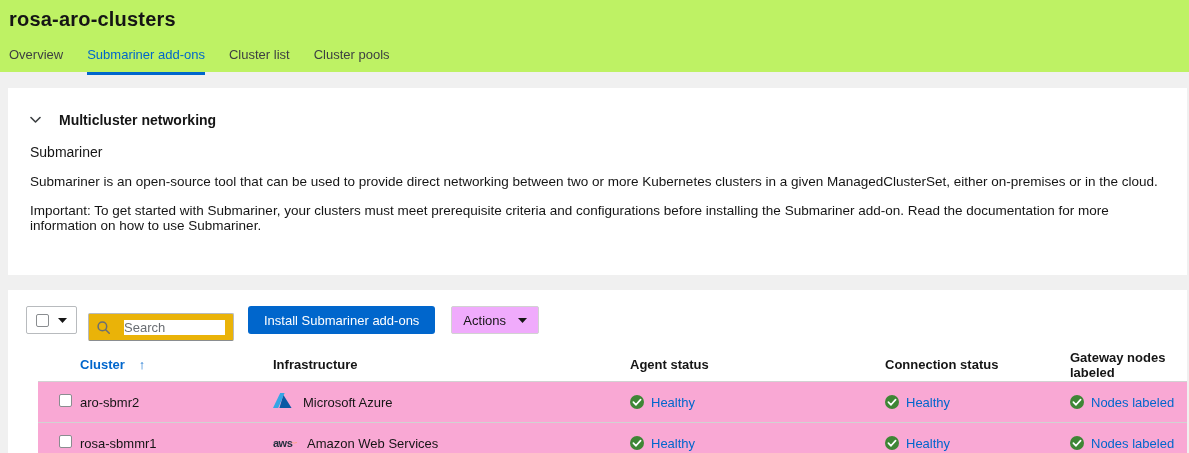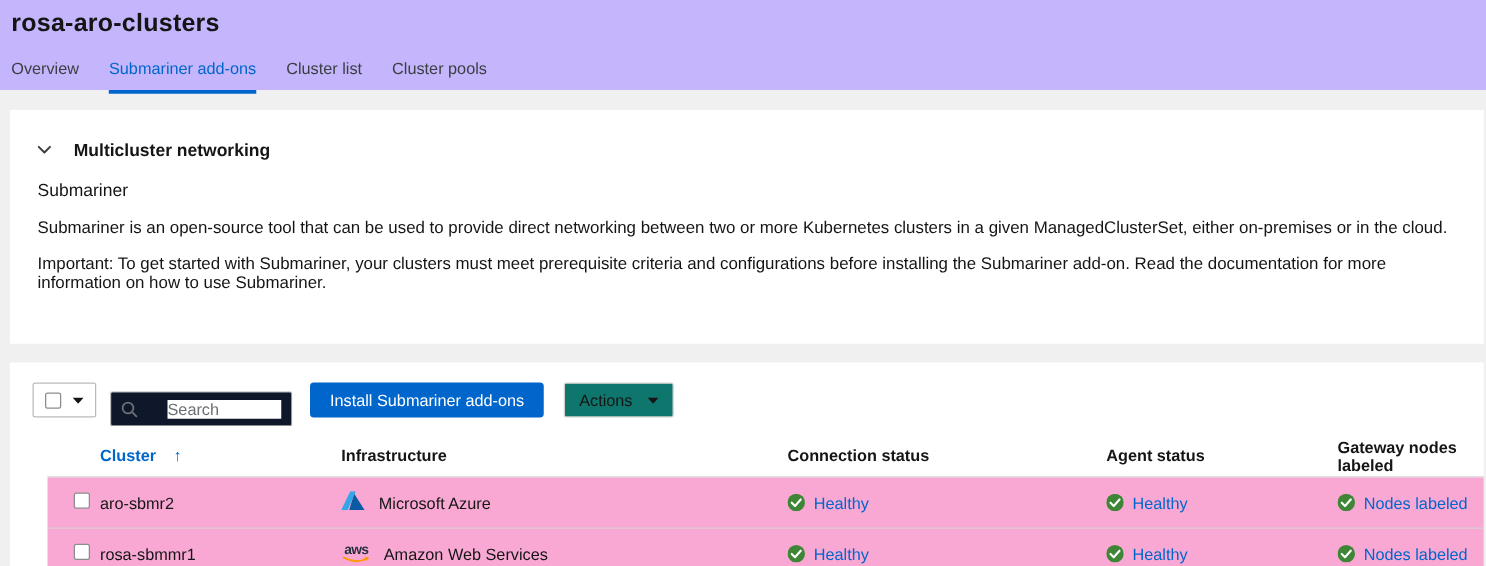--- a/index.html
+++ b/index.html
@@ -6,21 +6,21 @@
   html, body { width: 1189px; height: 453px; overflow: hidden; }
   body {
     font-family: "Liberation Sans", sans-serif;
     background: #f0f0f0;
     color: #151515;
     font-size: 13px;
   }
 
   
   .page-header {
-    background: #c4b5fd;
+    background: #bef264;
     padding: 8px 0 0 0;
     height: 72px;
   }
   .page-title {
     font-size: 20px;
     font-weight: 700;
     color: #151515;
     padding-left: 9px;
     letter-spacing: 0.2px;
   }
@@ -87,24 +87,24 @@
   }
   .caret-icon { display: inline-flex; color: #151515; }
   .searchbox {
     display: flex;
     align-items: center;
     width: 146px;
     height: 28px;
     border: 1px solid #b8bbbe;
     border-bottom-color: #8a8d90;
     border-radius: 2px;
-    background: #0f172a;
+    background: #eab308;
     margin-left: 11px;
     padding: 0 8px;
-    gap: 24px;
+    gap: 14px;
     margin-top: 14px;
   }
   .searchbox input {
     border: none; outline: none;
     font-family: "Liberation Sans", sans-serif;
     font-size: 13px;
     width: 100%;
     color: #151515;
   }
   .searchbox input::placeholder { color: #6a6e73; opacity: 1; }
@@ -118,21 +118,21 @@
     border: none;
     border-radius: 3px;
     font-family: "Liberation Sans", sans-serif;
     font-size: 13px;
     cursor: pointer;
   }
   .btn-secondary {
     margin-left: 16px;
     height: 28px;
     padding: 0 11px;
-    background: #0f766e;
+    background: #f0abfc;
     color: #151515;
     border: 1px solid #d2d2d2;
     border-radius: 2px;
     font-family: "Liberation Sans", sans-serif;
     font-size: 13px;
     cursor: pointer;
     display: flex;
     align-items: center;
     gap: 12px;
   }
@@ -159,21 +159,21 @@
   .cell-check { padding-left: 21px; }
   .sort-header {
     color: #0066cc;
     display: flex;
     align-items: center;
     gap: 14px;
     cursor: pointer;
   }
   .sort-arrow { color: #0066cc; font-size: 13px; font-weight: 700; }
   .infra-cell { display: flex; align-items: center; gap: 10px; }
-  .aws-logo { display: inline-flex; flex-direction: column; align-items: center; width: 24px; }
+  .aws-logo { display: inline-flex; flex-direction: row; align-items: center; width: 24px; }
   .aws-text {
     font-size: 11px; font-weight: 700; color: #252f3e;
     letter-spacing: -0.5px; line-height: 9px;
   }
   .status-cell { display: flex; align-items: center; gap: 7px; }
   .status-link { color: #0066cc; text-decoration: none; cursor: pointer; }
   .check-icon { display: inline-flex; }
 </style>
 </head>
 <body>
@@ -239,22 +239,22 @@
 
       <div class="table">
 
         <div class="trow thead">
           <div class="cell-check"></div>
           <div class="sort-header">
             <span>Cluster</span>
             <span class="sort-arrow">↑</span>
           </div>
           <div>Infrastructure</div>
+          <div>Agent status</div>
           <div>Connection status</div>
-          <div>Agent status</div>
           <div>Gateway nodes labeled</div>
         </div>
 
         <div class="trow tbody-row">
           <div class="cell-check"><span class="checkbox"></span></div>
           <div>aro-sbmr2</div>
           <div class="infra-cell">
             <span>
               <svg width="20" height="15" viewBox="0 0 20 15">
                 <path fill="#0c59a4" d="M10.3 1.8 L18.6 15 L6.4 15 Z"></path>

